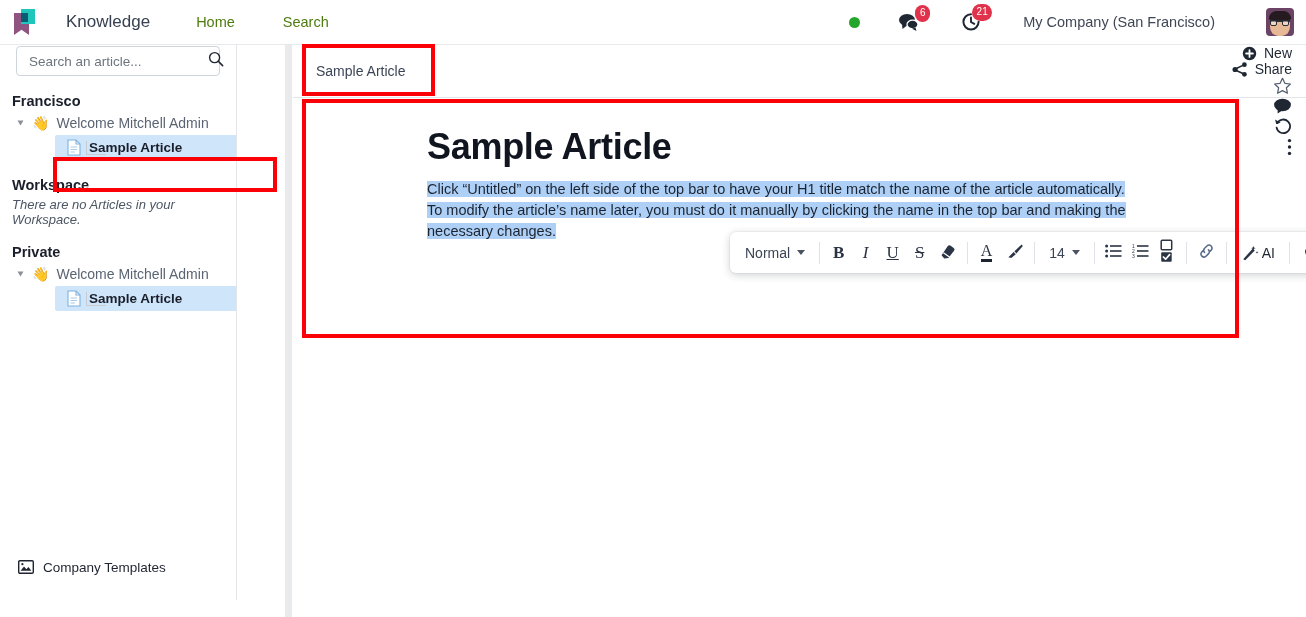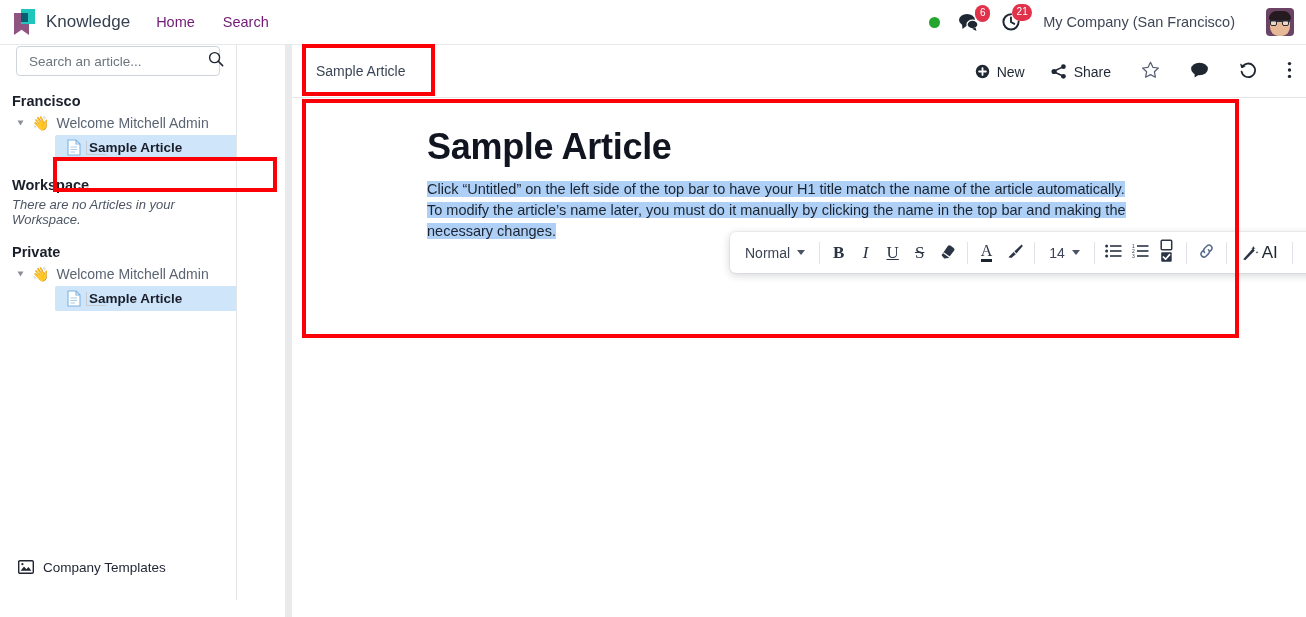--- a/index.html
+++ b/index.html
@@ -14,20 +14,21 @@
 
   
   .navbar {
     position: absolute; top: 0; left: 0;
     width: 1306px; height: 45px;
     background: #ffffff;
     display: flex; align-items: center;
     padding: 0 12px 0 14px;
     border-bottom: 1px solid #e7e9ed;
     z-index: 30;
+    gap: 20px;
   }
   .brand-logo {
     width: 22px; height: 26px;
     position: relative;
     margin-right: 10px;
     flex: 0 0 auto;
   }
   .brand-logo .bm-purple {
     position: absolute; left: 0; top: 4px;
     width: 15px; height: 22px;
@@ -43,21 +44,21 @@
     position: absolute; left: 7px; top: 4px;
     width: 7px; height: 9px;
     background: #0a5c73;
   }
   .brand-name {
     font-size: 17px; color: #374151;
     font-weight: 400; margin-right: 26px;
     white-space: nowrap;
   }
   .nav-link {
-    font-size: 14.5px; color: #701a75;
+    font-size: 14.5px; color: #4d7c0f;
     margin-right: 28px; white-space: nowrap;
     cursor: pointer;
   }
   .nav-spacer { flex: 1 1 auto; }
 
   .status-dot {
     width: 11px; height: 11px; border-radius: 50%;
     background: #24a52c; margin-right: 18px; flex: 0 0 auto;
   }
   .nav-icon-wrap {
@@ -201,21 +202,21 @@
     position: relative; height: 53px;
     border-bottom: 1px solid #e3e5e9;
     display: flex; align-items: center;
   }
   .crumb {
     font-size: 14px; color: #3c4555;
     margin-left: 23px; white-space: nowrap; cursor: pointer;
   }
   .bc-actions {
     position: absolute; right: 14px; top: 0; height: 53px;
-    display: flex; align-items: center;
+    display: flex; align-items: flex-end; flex-direction: column;
   }
   .act {
     display: flex; align-items: center;
     font-size: 14px; color: #1f2733;
     margin-left: 26px; cursor: pointer; white-space: nowrap;
   }
   .act .ai { margin-right: 7px; display: flex; }
   .act.icon-only { margin-left: 30px; }
 
   
@@ -272,21 +273,21 @@
   .tb-b { font-weight: bold; font-family: "Liberation Serif", serif; font-size: 17px; }
   .tb-i { font-style: italic; font-family: "Liberation Serif", serif; font-size: 17px; }
   .tb-u { text-decoration: underline; font-family: "Liberation Serif", serif; font-size: 17px; }
   .tb-s { text-decoration: line-through; font-family: "Liberation Serif", serif; font-size: 17px; }
   .tb-fontcolor {
     font-family: "Liberation Serif", serif; font-size: 16px;
     border-bottom: 3px solid #1c2430; line-height: 15px; padding-bottom: 1px;
   }
   .tb-comment { font-size: 14px; color: #1f2733; }
   .tb-comment .ci { margin-right: 7px; display: flex; }
-  .tb-ai { font-size: 17px; color: #1f2733; display:flex; align-items:center;}
+  .tb-ai { font-size: 14px; color: #1f2733; display:flex; align-items:center;}
   .tb-ai .aii { margin-right: 3px; display:flex; }
 
   
   .anno {
     position: absolute; border: 4px solid #fb0007;
     pointer-events: none; z-index: 50;
   }
   #anno-sidebar { left: 53px; top: 157px; width: 224px; height: 35px; }
   #anno-crumb   { left: 302px; top: 44px;  width: 133px; height: 52px; }
   #anno-editor  { left: 302px; top: 99px;  width: 937px; height: 239px; }

